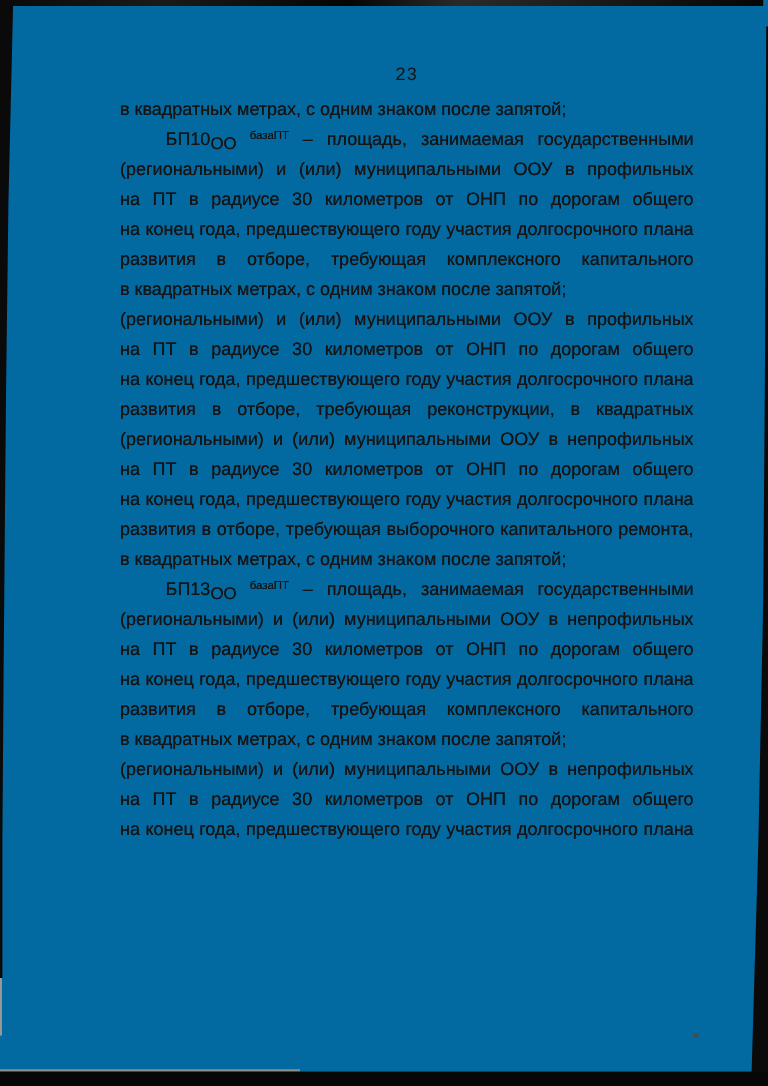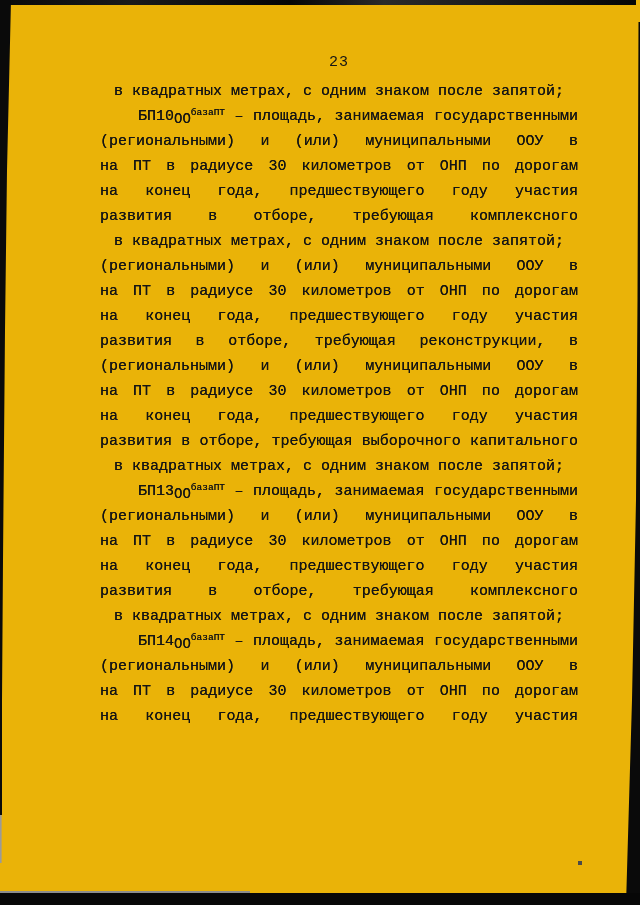--- a/index.html
+++ b/index.html
@@ -4,23 +4,23 @@
 <style>
   html, body {
     margin: 0;
     padding: 0;
     background: #ffffff;
   }
   .scan-page {
     position: relative;
     width: 640px;
     height: 905px;
-    background: #eab308;
+    background: #0369a1;
     overflow: hidden;
-    font-family: Liberation Mono, monospace;
+    font-family: Liberation Sans, sans-serif;
     color: #151515;
   }
   
   .edge-top {
     position: absolute;
     top: 0; left: 6px; right: 4px;
     height: 5px;
     background: linear-gradient(90deg, #0a0a0a 0%, #1a1a1a 20%, #050505 45%, #2a2a2a 60%, #060606 100%);
   }
   .edge-bottom {
@@ -60,41 +60,42 @@
   .document-text {
     position: absolute;
     top: 79px; left: 100px;
     width: 478px;
     font-size: 15px;
     line-height: 25px;
     text-shadow: 0 0 0.35px currentColor; 
   }
   .paragraph { margin: 0; }
   .line {
-    text-align: center;
+    text-align: left;
     white-space: normal;
     overflow: hidden;
     height: 25px;
   }
   .line.justify {
     text-align: justify;
     text-align-last: justify;
   }
   .line.first-line {
     padding-left: 38px;
   }
   .term sub {
     font-size: 14px;
     line-height: 0;
     vertical-align: -3px;
   }
   .term sup {
     font-size: 9.5px;
     line-height: 0;
     vertical-align: 5px;
+    margin-left: 11px;
   }
 </style>
 </head>
 <body>
 
 <div class="scan-page">
 
   <div class="edge-top"></div>
   <svg class="edge-left" width="12" height="870" viewBox="0 0 12 870">
     <polygon points="0,0 11,0 7,170 5,330 3,560 2,700 2,815 0,815" fill="#0a0a0a"></polygon>
@@ -136,20 +137,19 @@
       </div>
       <div class="paragraph">
         <div class="line first-line justify"><span class="term">БП13<sub>ОО</sub><sup>базаПТ</sup></span> – площадь, занимаемая государственными</div>
         <div class="line justify">(региональными) и (или) муниципальными ООУ в непрофильных зданиях</div>
         <div class="line justify">на ПТ в радиусе 30 километров от ОНП по дорогам общего пользования,</div>
         <div class="line justify">на конец года, предшествующего году участия долгосрочного плана</div>
         <div class="line justify">развития в отборе, требующая комплексного капитального ремонта,</div>
         <div class="line">в квадратных метрах, с одним знаком после запятой;</div>
       </div>
       <div class="paragraph">
-        <div class="line first-line justify"><span class="term">БП14<sub>ОО</sub><sup>базаПТ</sup></span> – площадь, занимаемая государственными</div>
         <div class="line justify">(региональными) и (или) муниципальными ООУ в непрофильных зданиях</div>
         <div class="line justify">на ПТ в радиусе 30 километров от ОНП по дорогам общего пользования,</div>
         <div class="line justify">на конец года, предшествующего году участия долгосрочного плана</div>
       </div>
     </div>
 
 </div>
 
 </body></html>

